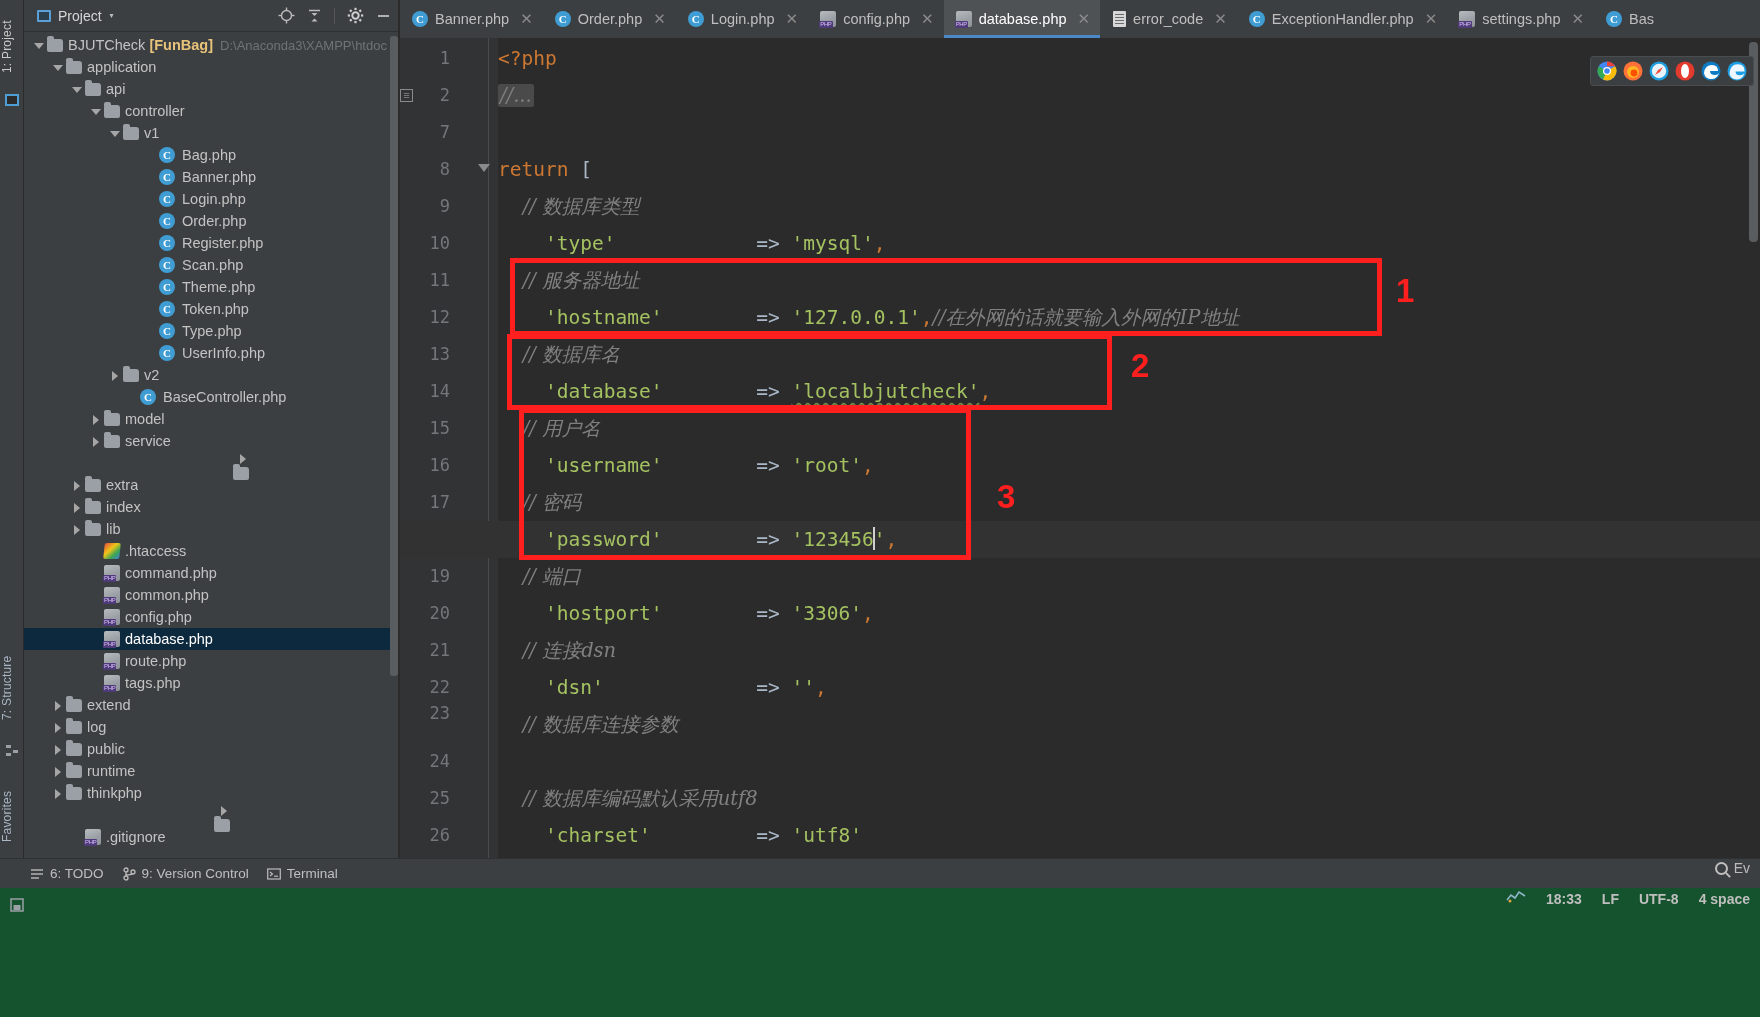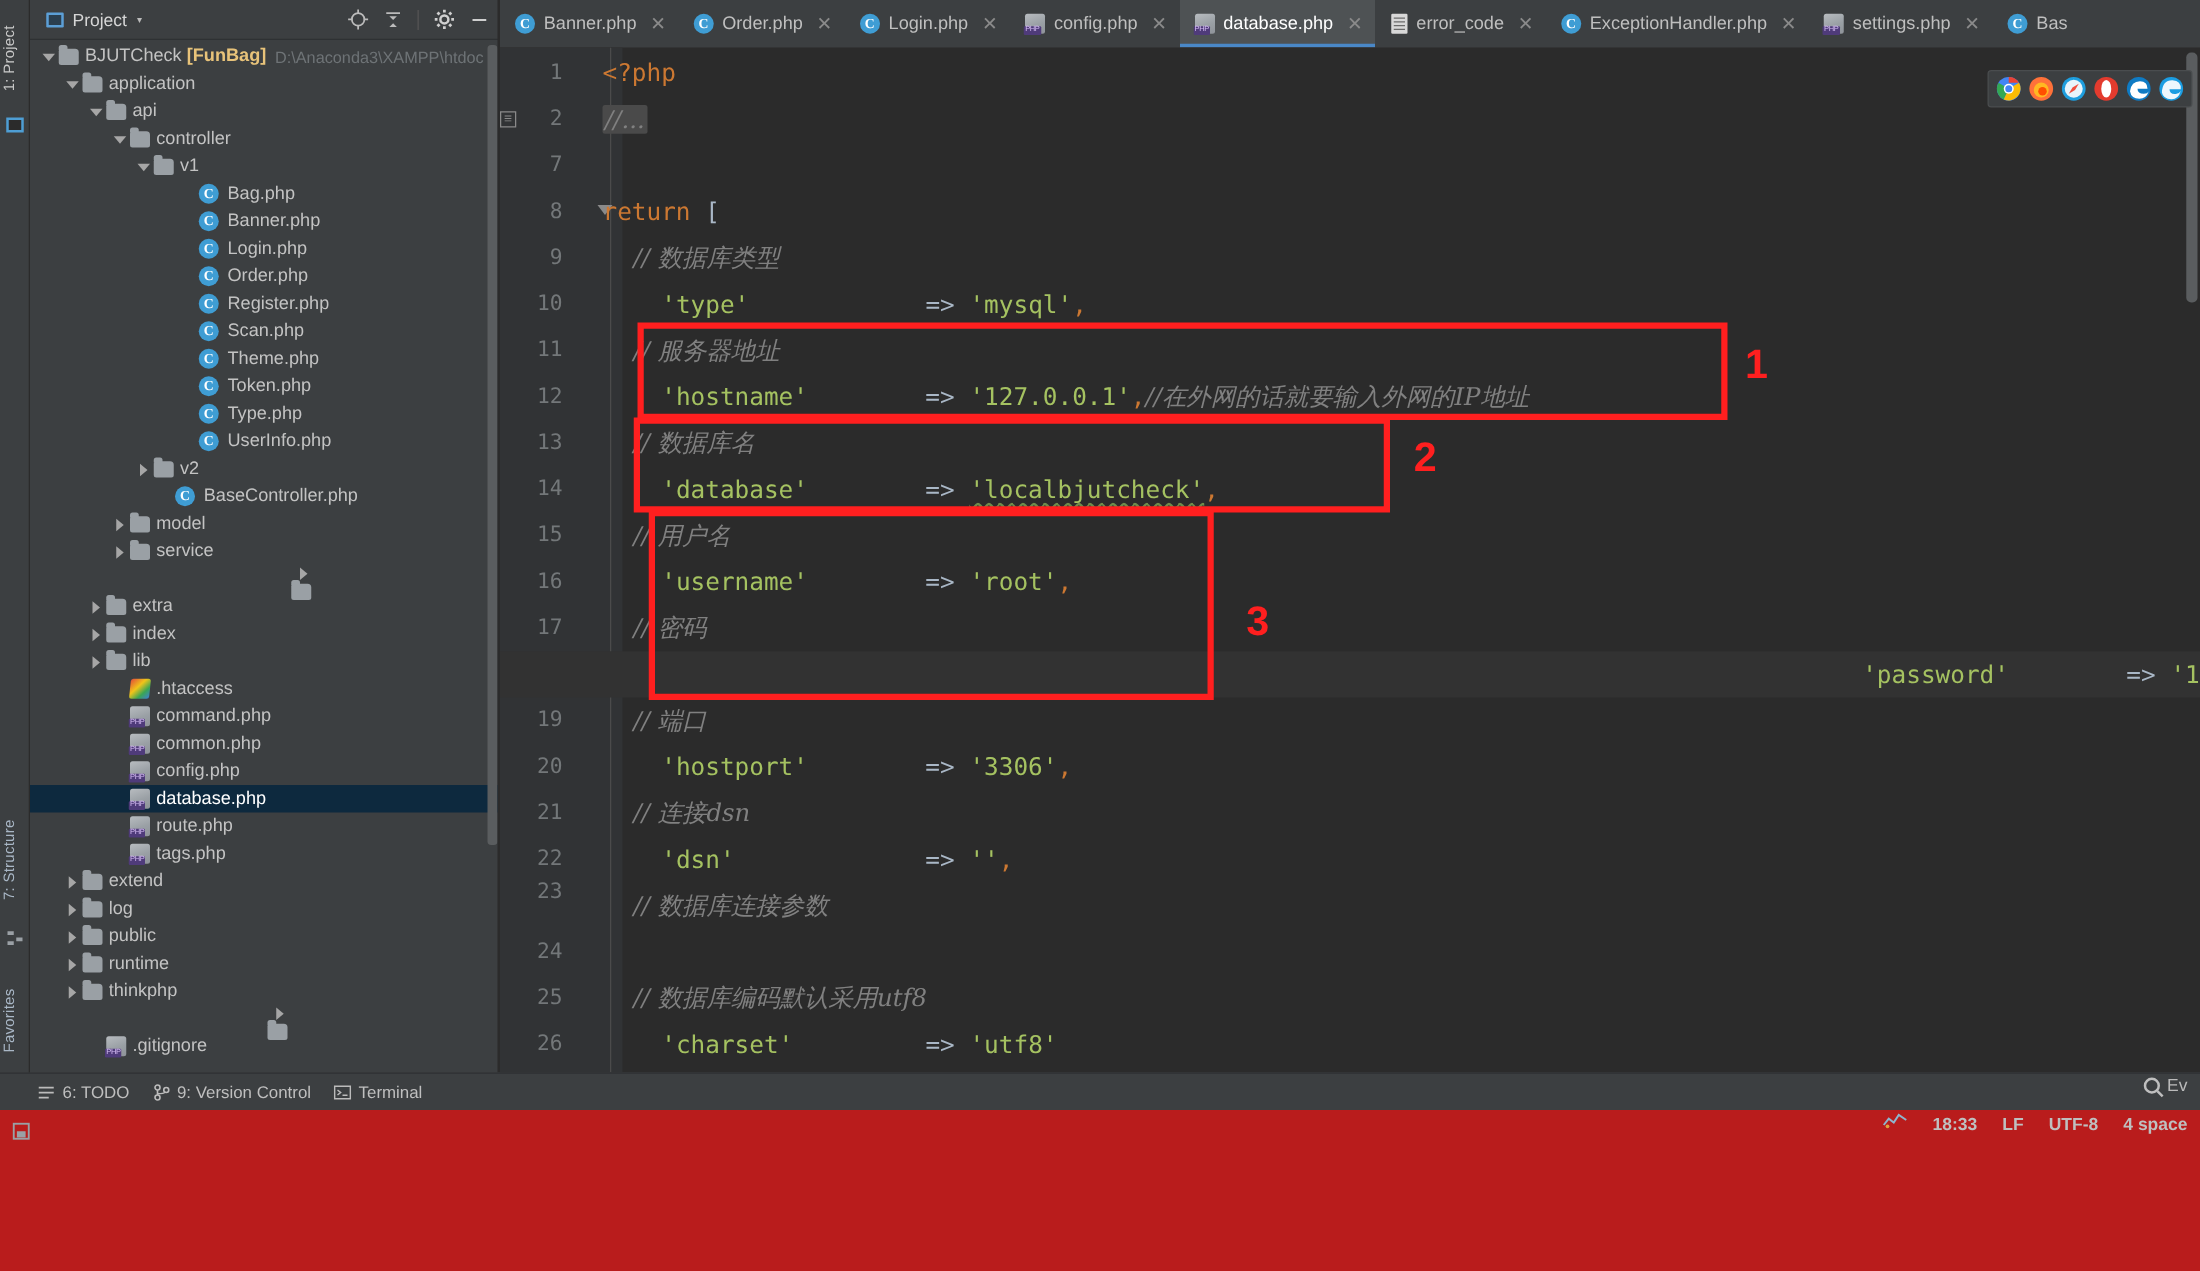--- a/index.html
+++ b/index.html
@@ -161,21 +161,21 @@
   .gutter-edge {
     position:absolute; left:88px; top:0; width:1px; height:820px; background:#4b4b4b;
   }
   .lineno {
     position: absolute; right: 48px; font-size: 17px; color: #737779;
     font-family: "DejaVu Sans Mono", monospace; text-align: right;
     width: 40px;
   }
 
   .code-area {
-    position: absolute; left: 82px; top: 0; right: 0; height: 595px; text-align: right;
+    position: absolute; left: 98px; top: 0; right: 0; height: 595px;
   }
   .cline {
     position: absolute; left: 0; height: 37px; line-height: 37px;
     font-family: "DejaVu Sans Mono", monospace; font-size: 19.5px;
     white-space: pre; color: #a9b7c6;
   }
   .cline.caretline { background: #323232; left:-98px; padding-left:98px; width: 1458px; }
   .k { color: #cc7832; }
   .s { color: #a5c261; }
   .cm { color: #808080; font-style: italic; font-family: "DejaVu Serif", serif; }
@@ -228,21 +228,21 @@
     background: #3c3f41; display:flex; align-items:center; gap: 18px;
     padding-left: 30px; font-size: 13.5px; color: #bfbfbf;
     border-top: 1px solid #2e3133;
   }
   .tb-item { display:flex; align-items:center; gap:6px; }
   .tb-ico { width:14px; height:14px; display:inline-block; position:relative; }
 
   
   .statusbar {
     position: absolute; left: 0; top: 888px; width: 1760px; height: 129px;
-    background: #b91c1c;
+    background: #14532d;
   }
   .sb-left { position:absolute; left:8px; top:8px; width:18px; height:18px; }
   .sb-right {
     position:absolute; right:10px; top:4px; display:flex; align-items:center;
     gap: 20px; font-size: 14px; color: #bfbfbf;
   }
   .sb-search { position:absolute; right:10px; top:-28px; display:flex; gap:6px; align-items:center; font-size:14px;}
   .mag {
     width:13px;height:13px;border:2px solid #bfbfbf;border-radius:50%;
     display:inline-block;position:relative;

